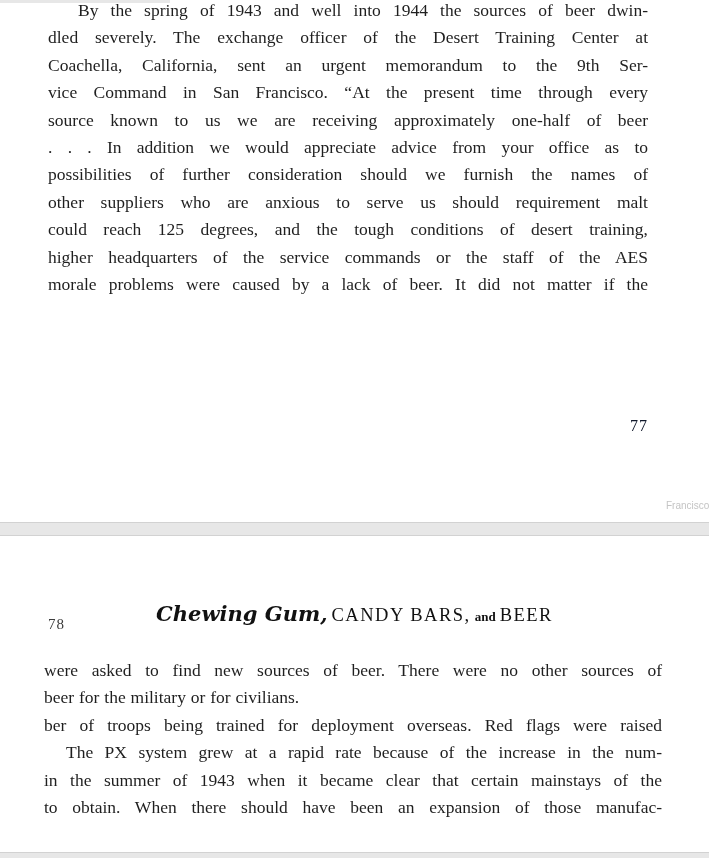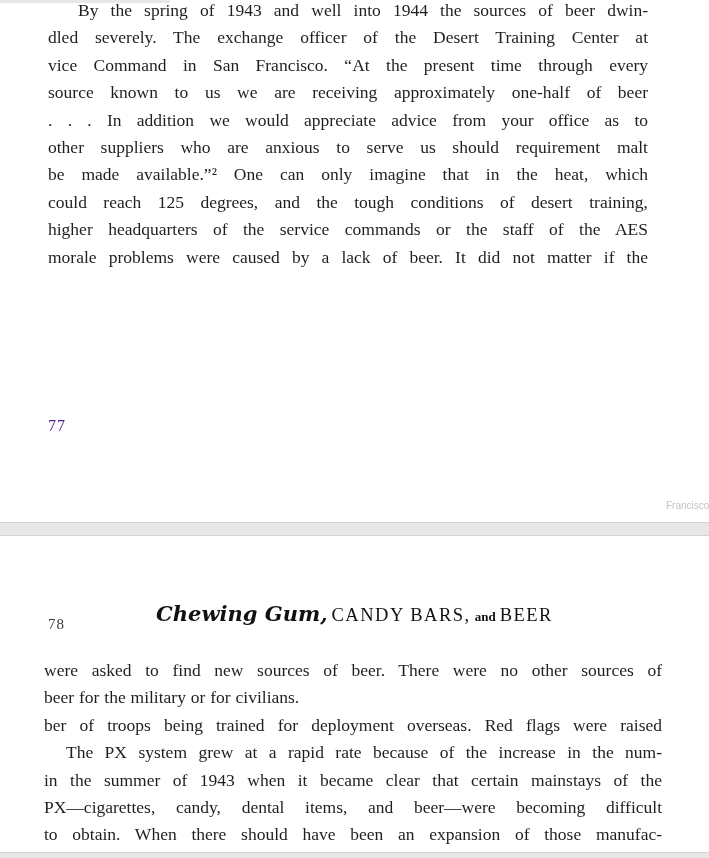--- a/index.html
+++ b/index.html
@@ -22,21 +22,21 @@
   .indent78 { text-indent:22px; }
 
   .top-sliver {
     position:absolute; top:0; left:0;
     width:170px; height:3px;
     background:#e7e7e7;
   }
   .page77-text { position:absolute; top:-3px; left:48px; width:600px; }
   .pagenum77 {
     position:absolute; top:417px; left:48px; width:600px;
-    text-align:left; font-size:16px; color:#4c1d95; letter-spacing:1px;
+    text-align:right; font-size:16px; color:#0f172a; letter-spacing:1px;
   }
   .copyright {
     position:absolute; top:500px; left:666px;
     font-family:"Liberation Sans", sans-serif;
     font-size:10px; color:#c4c4c4; white-space:nowrap;
   }
   .sep {
     position:absolute; left:0; width:709px;
     background:#e7e7e7;
     border-top:1px solid #d2d2d2;
@@ -65,25 +65,26 @@
   .page78-text { position:absolute; top:657px; left:44px; width:618px; }
 </style>
 </head>
 <body>
 
 <div class="top-sliver"></div>
 
 <div class="page77-text">
   <div class="line just indent77">By the spring of 1943 and well into 1944 the sources of beer dwin-</div>
   <div class="line just">dled severely. The exchange officer of the Desert Training Center at</div>
+  <div class="line just">Coachella, California, sent an urgent memorandum to the 9th Ser-</div>
   <div class="line just">vice Command in San Francisco. “At the present time through every</div>
   <div class="line just">source known to us we are receiving approximately one-half of beer</div>
   <div class="line just">. . . In addition we would appreciate advice from your office as to</div>
+  <div class="line just">possibilities of further consideration should we furnish the names of</div>
   <div class="line just">other suppliers who are anxious to serve us should requirement malt</div>
-  <div class="line just">be made available.”² One can only imagine that in the heat, which</div>
   <div class="line just">could reach 125 degrees, and the tough conditions of desert training,</div>
   <div class="line just">higher headquarters of the service commands or the staff of the AES</div>
   <div class="line just">morale problems were caused by a lack of beer. It did not matter if the</div>
 </div>
 
 <div class="pagenum77">77</div>
 
 <div class="copyright">Francisco</div>
 
 <div class="sep sep1"></div>
@@ -91,17 +92,16 @@
 <div class="pagenum78">78</div>
 
 <div class="runhead"><span class="rh-script">Chewing Gum,</span> <span class="rh-caps">CANDY BARS,</span> <span class="rh-and">and</span> <span class="rh-caps">BEER</span></div>
 
 <div class="page78-text">
   <div class="line just">were asked to find new sources of beer. There were no other sources of</div>
   <div class="line">beer for the military or for civilians.</div>
   <div class="line just">ber of troops being trained for deployment overseas. Red flags were raised</div>
   <div class="line just indent78">The PX system grew at a rapid rate because of the increase in the num-</div>
   <div class="line just">in the summer of 1943 when it became clear that certain mainstays of the</div>
-  <div class="line just">PX—cigarettes, candy, dental items, and beer—were becoming difficult</div>
   <div class="line just">to obtain. When there should have been an expansion of those manufac-</div>
 </div>
 
 <div class="sep sep2"></div>
 
 </body></html>

